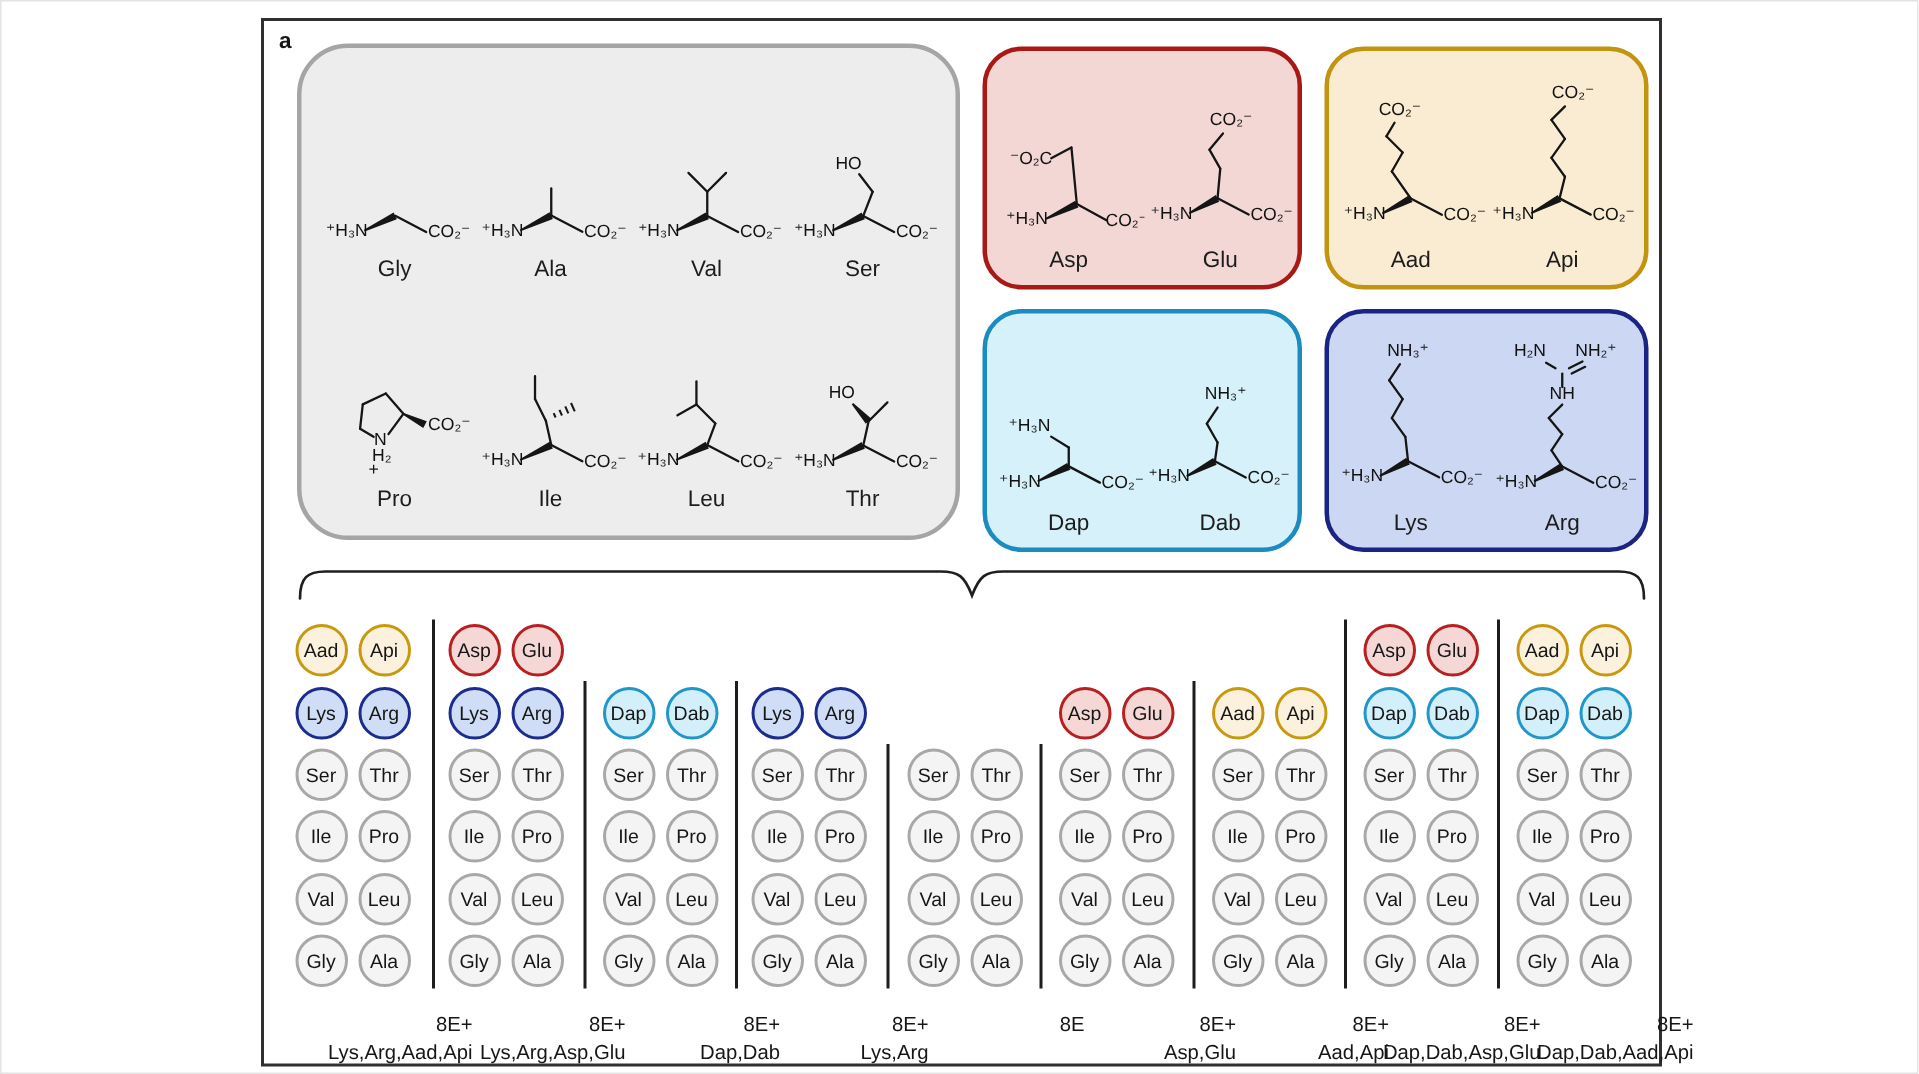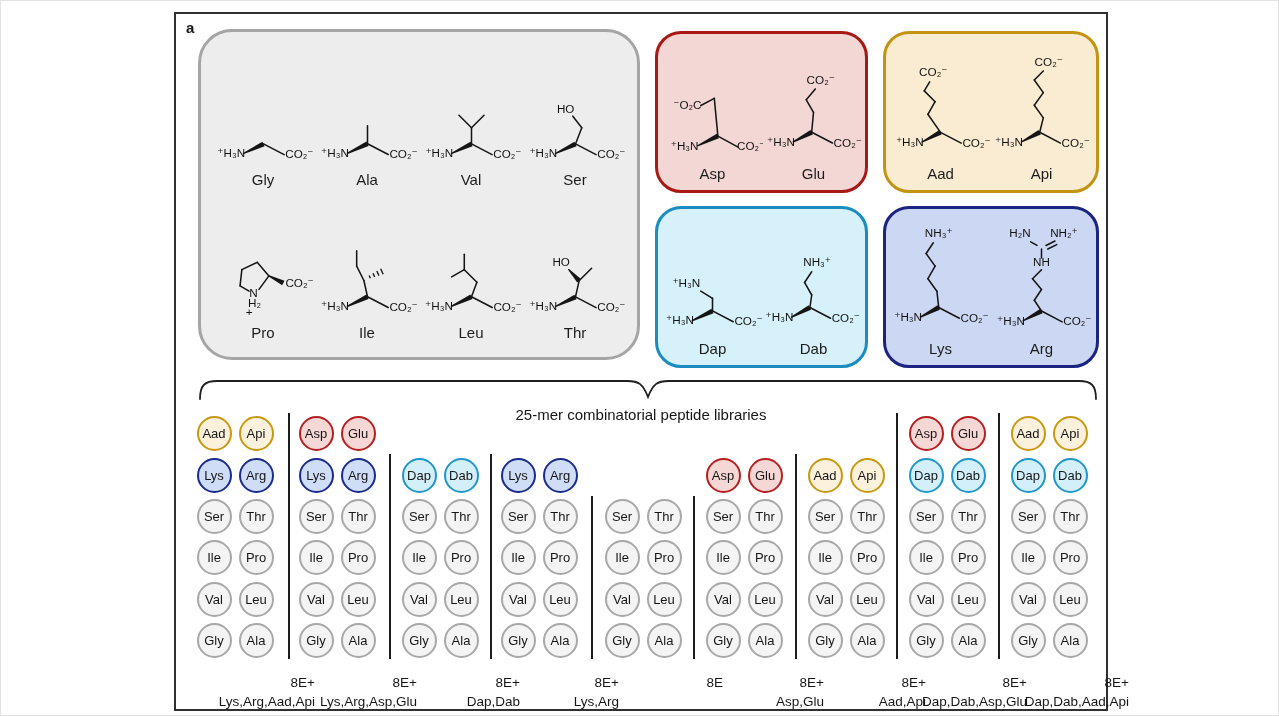--- a/index.html
+++ b/index.html
@@ -254,21 +254,20 @@
           </div>
         </div>
       </div>
 
     <div class="brace-wrap">
       <svg width="900" height="28" viewBox="0 0 900 28">
         <path d="M2 24 C2 10 7 6 19 6 L429 6 C441 6 445 9 450 22 C455 9 459 6 471 6 L881 6 C893 6 898 10 898 24" fill="none" stroke="#1f1f1f" stroke-width="1.8" stroke-linecap="round"></path>
       </svg>
     </div>
 
-    <div class="caption">25-mer combinatorial peptide libraries</div>
 
     <div id="libs" style="position:absolute;inset:0;">
         <div class="lib-col" style="left: 8px; top: 399px;">
           <div class="slot">
             <div class="circle" style="background: rgb(251, 241, 220); border-color: rgb(200, 153, 15);">Aad</div>
             <div class="circle" style="background: rgb(251, 241, 220); border-color: rgb(200, 153, 15);">Api</div>
           </div>
           <div class="slot">
             <div class="circle" style="background: rgb(207, 221, 247); border-color: rgb(27, 44, 142);">Lys</div>
             <div class="circle" style="background: rgb(207, 221, 247); border-color: rgb(27, 44, 142);">Arg</div>

